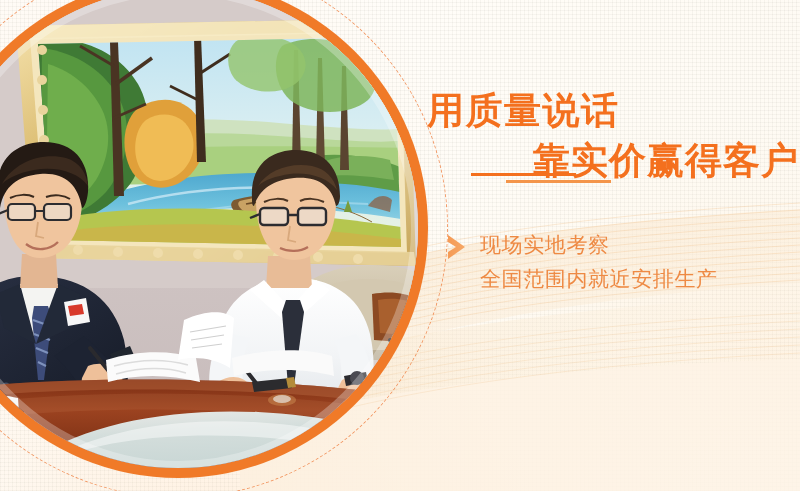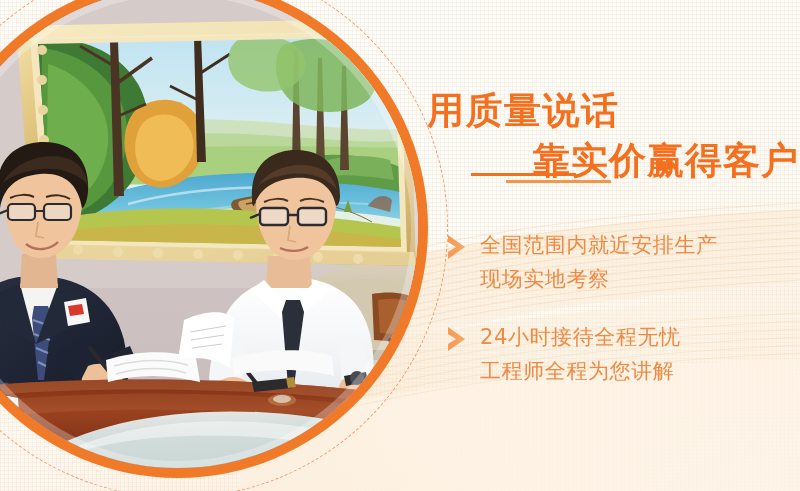--- a/index.html
+++ b/index.html
@@ -483,36 +483,21 @@
           <svg viewBox="0 0 22 28">
             <defs>
               <linearGradient id="ag1" x1="0" y1="0" x2="1" y2="0">
                 <stop offset="0%" stop-color="#f59b55"></stop>
                 <stop offset="100%" stop-color="#f6a867"></stop>
               </linearGradient>
             </defs>
             <path d="M3,2 L20,14 L3,26 L3,19 L11,14 L3,9 Z" fill="url(#ag1)"></path>
           </svg>
         </span>
+        <span class="btxt">现场实地考察</span>
         <span class="btxt">全国范围内就近安排生产</span>
-        <span class="btxt">现场实地考察</span>
       </div>
 
-      <div class="bullet">
-        <span class="arrow">
-          <svg viewBox="0 0 22 28">
-            <defs>
-              <linearGradient id="ag2" x1="0" y1="0" x2="1" y2="0">
-                <stop offset="0%" stop-color="#f59b55"></stop>
-                <stop offset="100%" stop-color="#f6a867"></stop>
-              </linearGradient>
-            </defs>
-            <path d="M3,2 L20,14 L3,26 L3,19 L11,14 L3,9 Z" fill="url(#ag2)"></path>
-          </svg>
-        </span>
-        <span class="btxt">24小时接待全程无忧</span>
-        <span class="btxt">工程师全程为您讲解</span>
-      </div>
 
     </div>
   </div>
 
 </div>
 
 </body></html>

